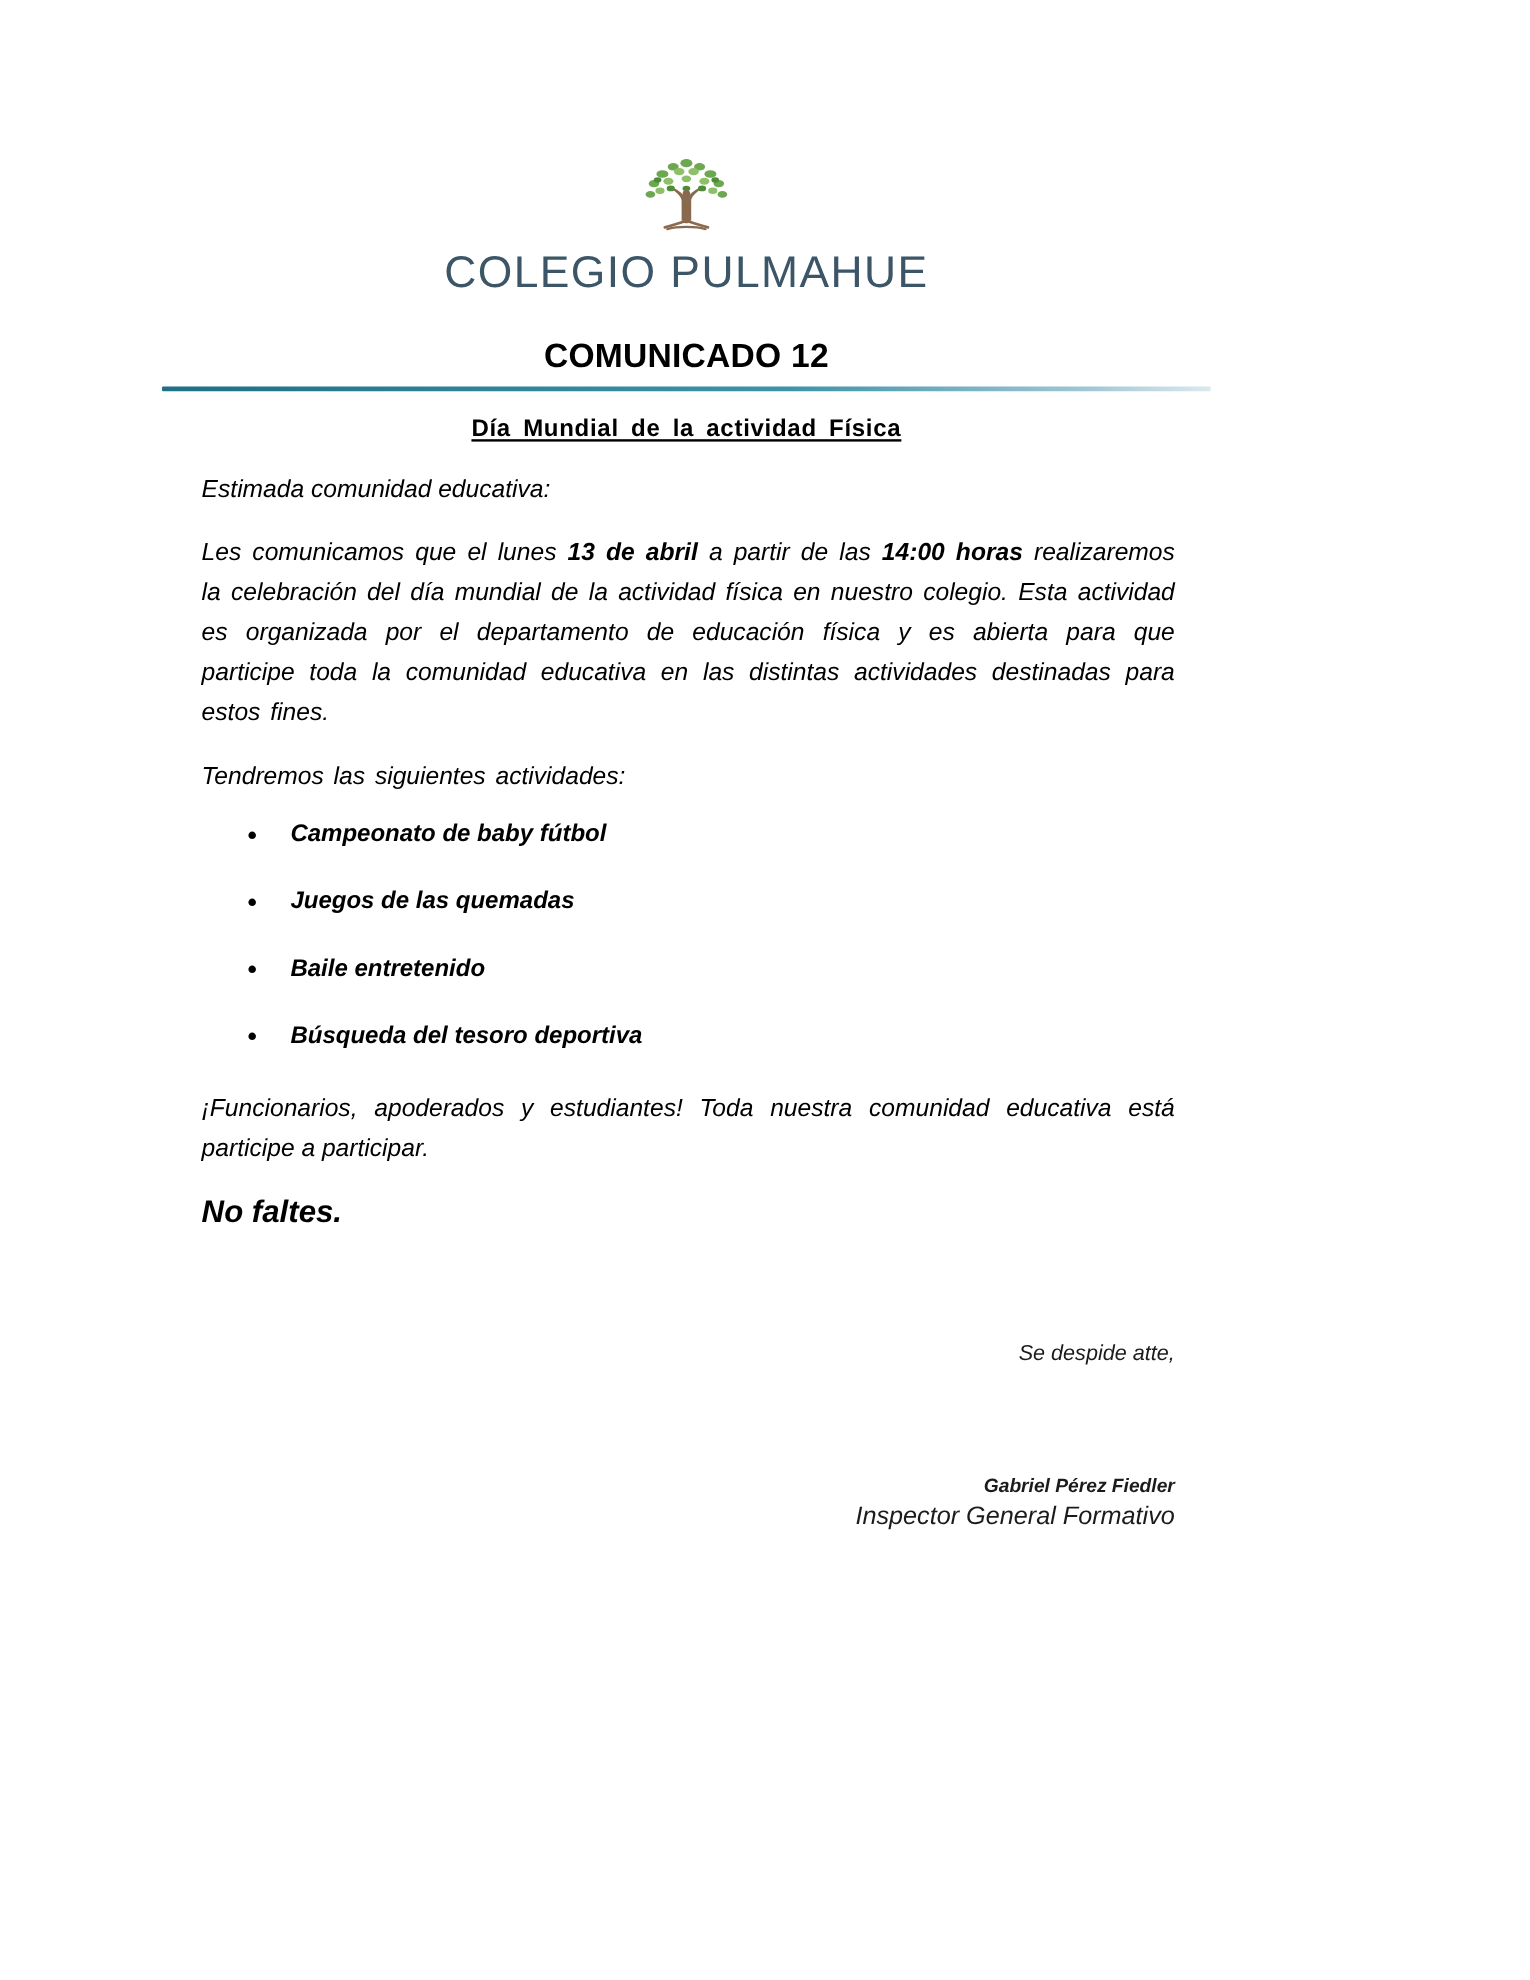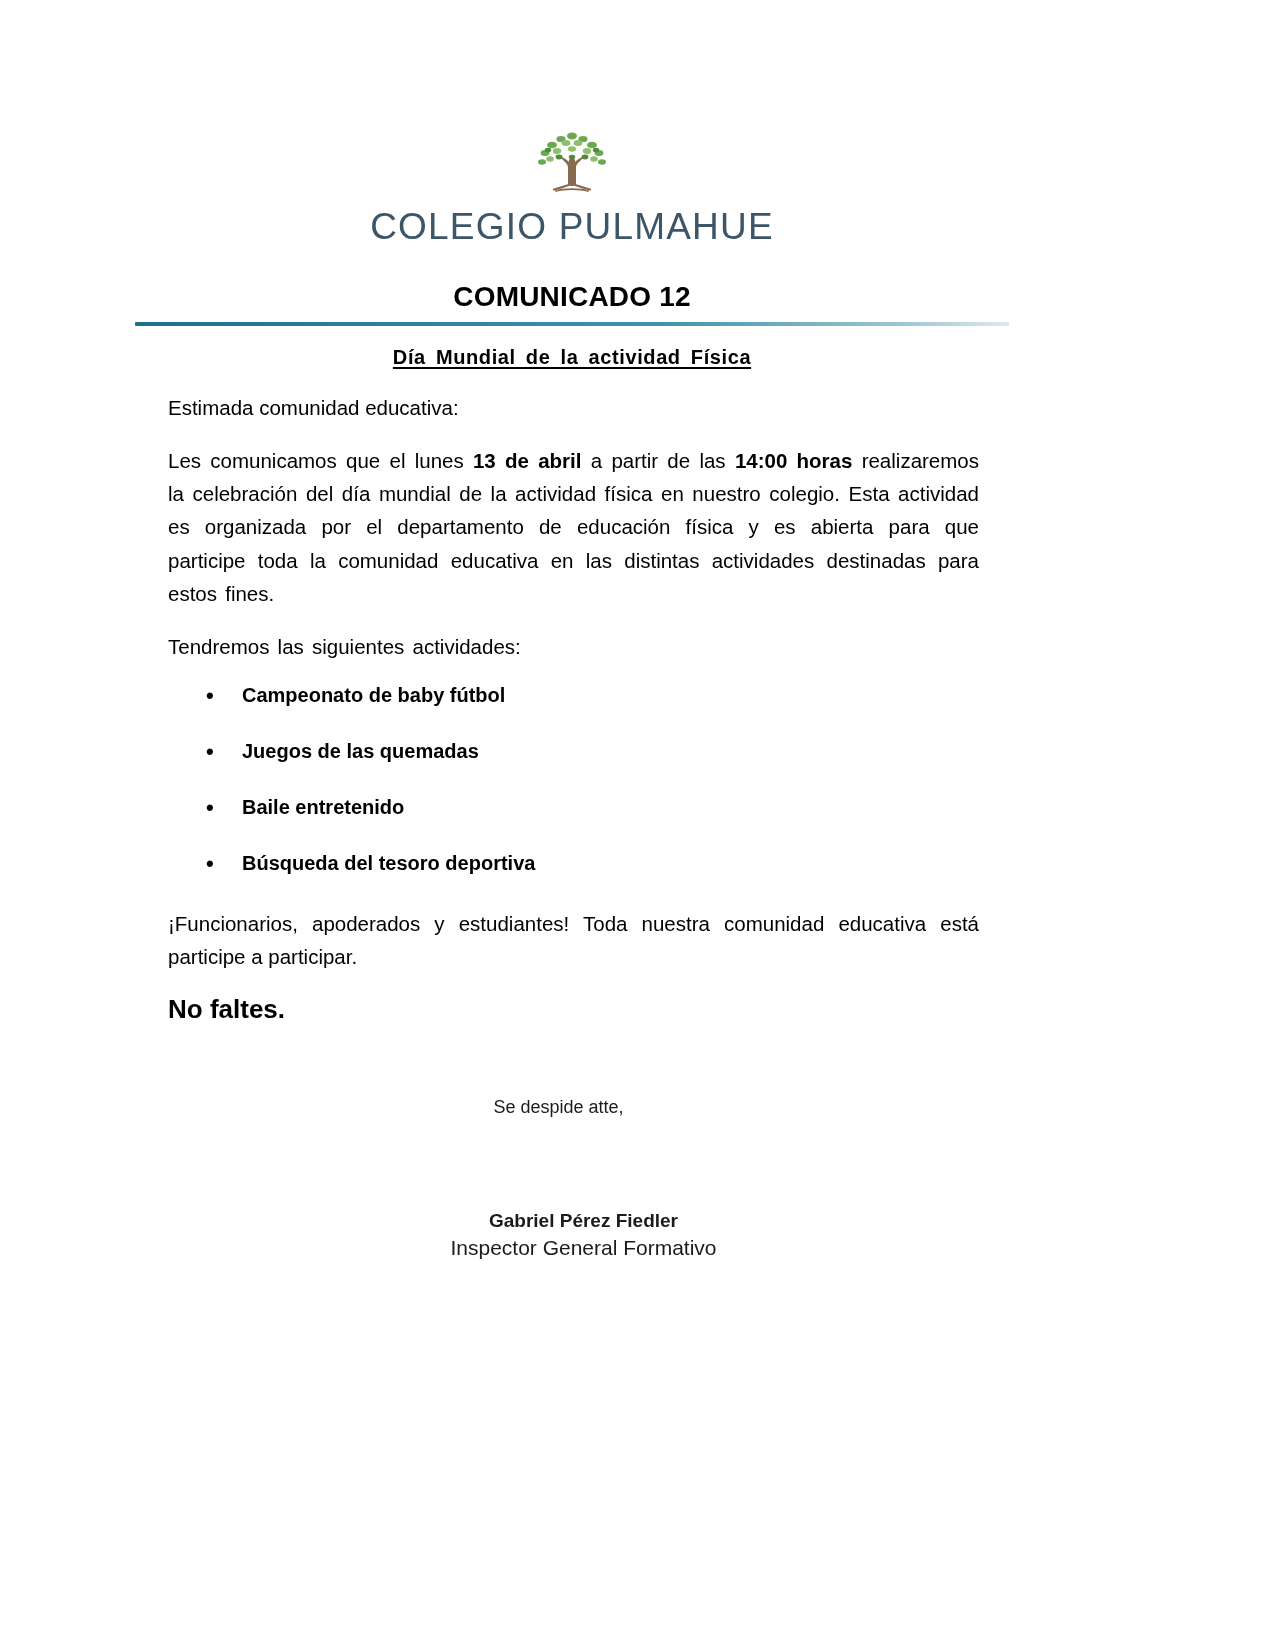--- a/index.html
+++ b/index.html
@@ -87,20 +87,21 @@
     text-decoration: underline;
     text-underline-offset: 3px;
     letter-spacing: 0.6px;
     word-spacing: 4px;
   }
 
   
   .body-area {
     margin: 0 165px 0 168px;
     padding-top: 22px;
+    font-style: italic;
   }
   p.para {
     font-size: 20.5px;
     line-height: 1.62;
     margin: 0 0 20px 0;
     text-align: justify;
     text-justify: inter-word;
   }
   p.para.loose {
     word-spacing: 2.5px;
@@ -133,35 +134,35 @@
 
   .closing { margin-top: 8px; }
   p.strong-note {
     font-size: 26px;
     font-weight: bold;
     margin: 0 0 12px 0;
   }
 
   
   .signature {
-    margin-top: 72px;
-    text-align: center;
+    margin-top: 92px;
+    text-align: right;
     padding-left: 20px;
   }
   .sign-farewell {
     font-family: "Liberation Sans", sans-serif;
     font-size: 18px;
     color: #1b1b1b;
     display: inline-block;
     margin-left: -50px;
   }
   .sign-gap { height: 92px; }
   .sign-name {
     font-family: "Liberation Sans", sans-serif;
-    font-size: 19px;
+    font-size: 16px;
     font-weight: bold;
     color: #1b1b1b;
   }
   .sign-role {
     font-family: "Liberation Sans", sans-serif;
     font-size: 21px;
     color: #1b1b1b;
     margin-top: 4px;
   }
 </style>

